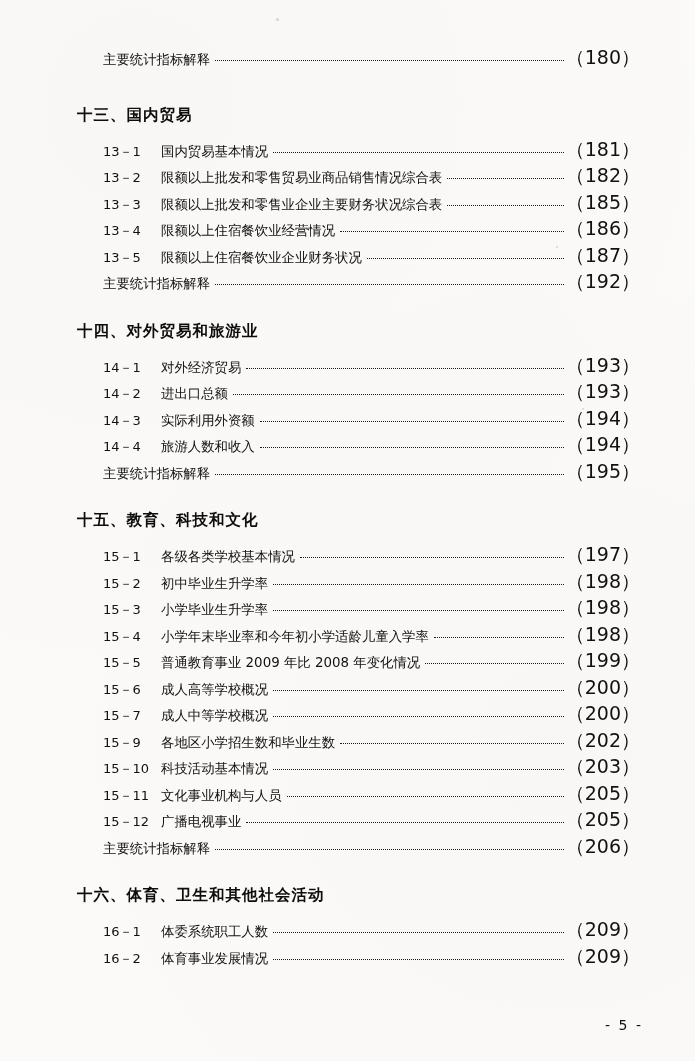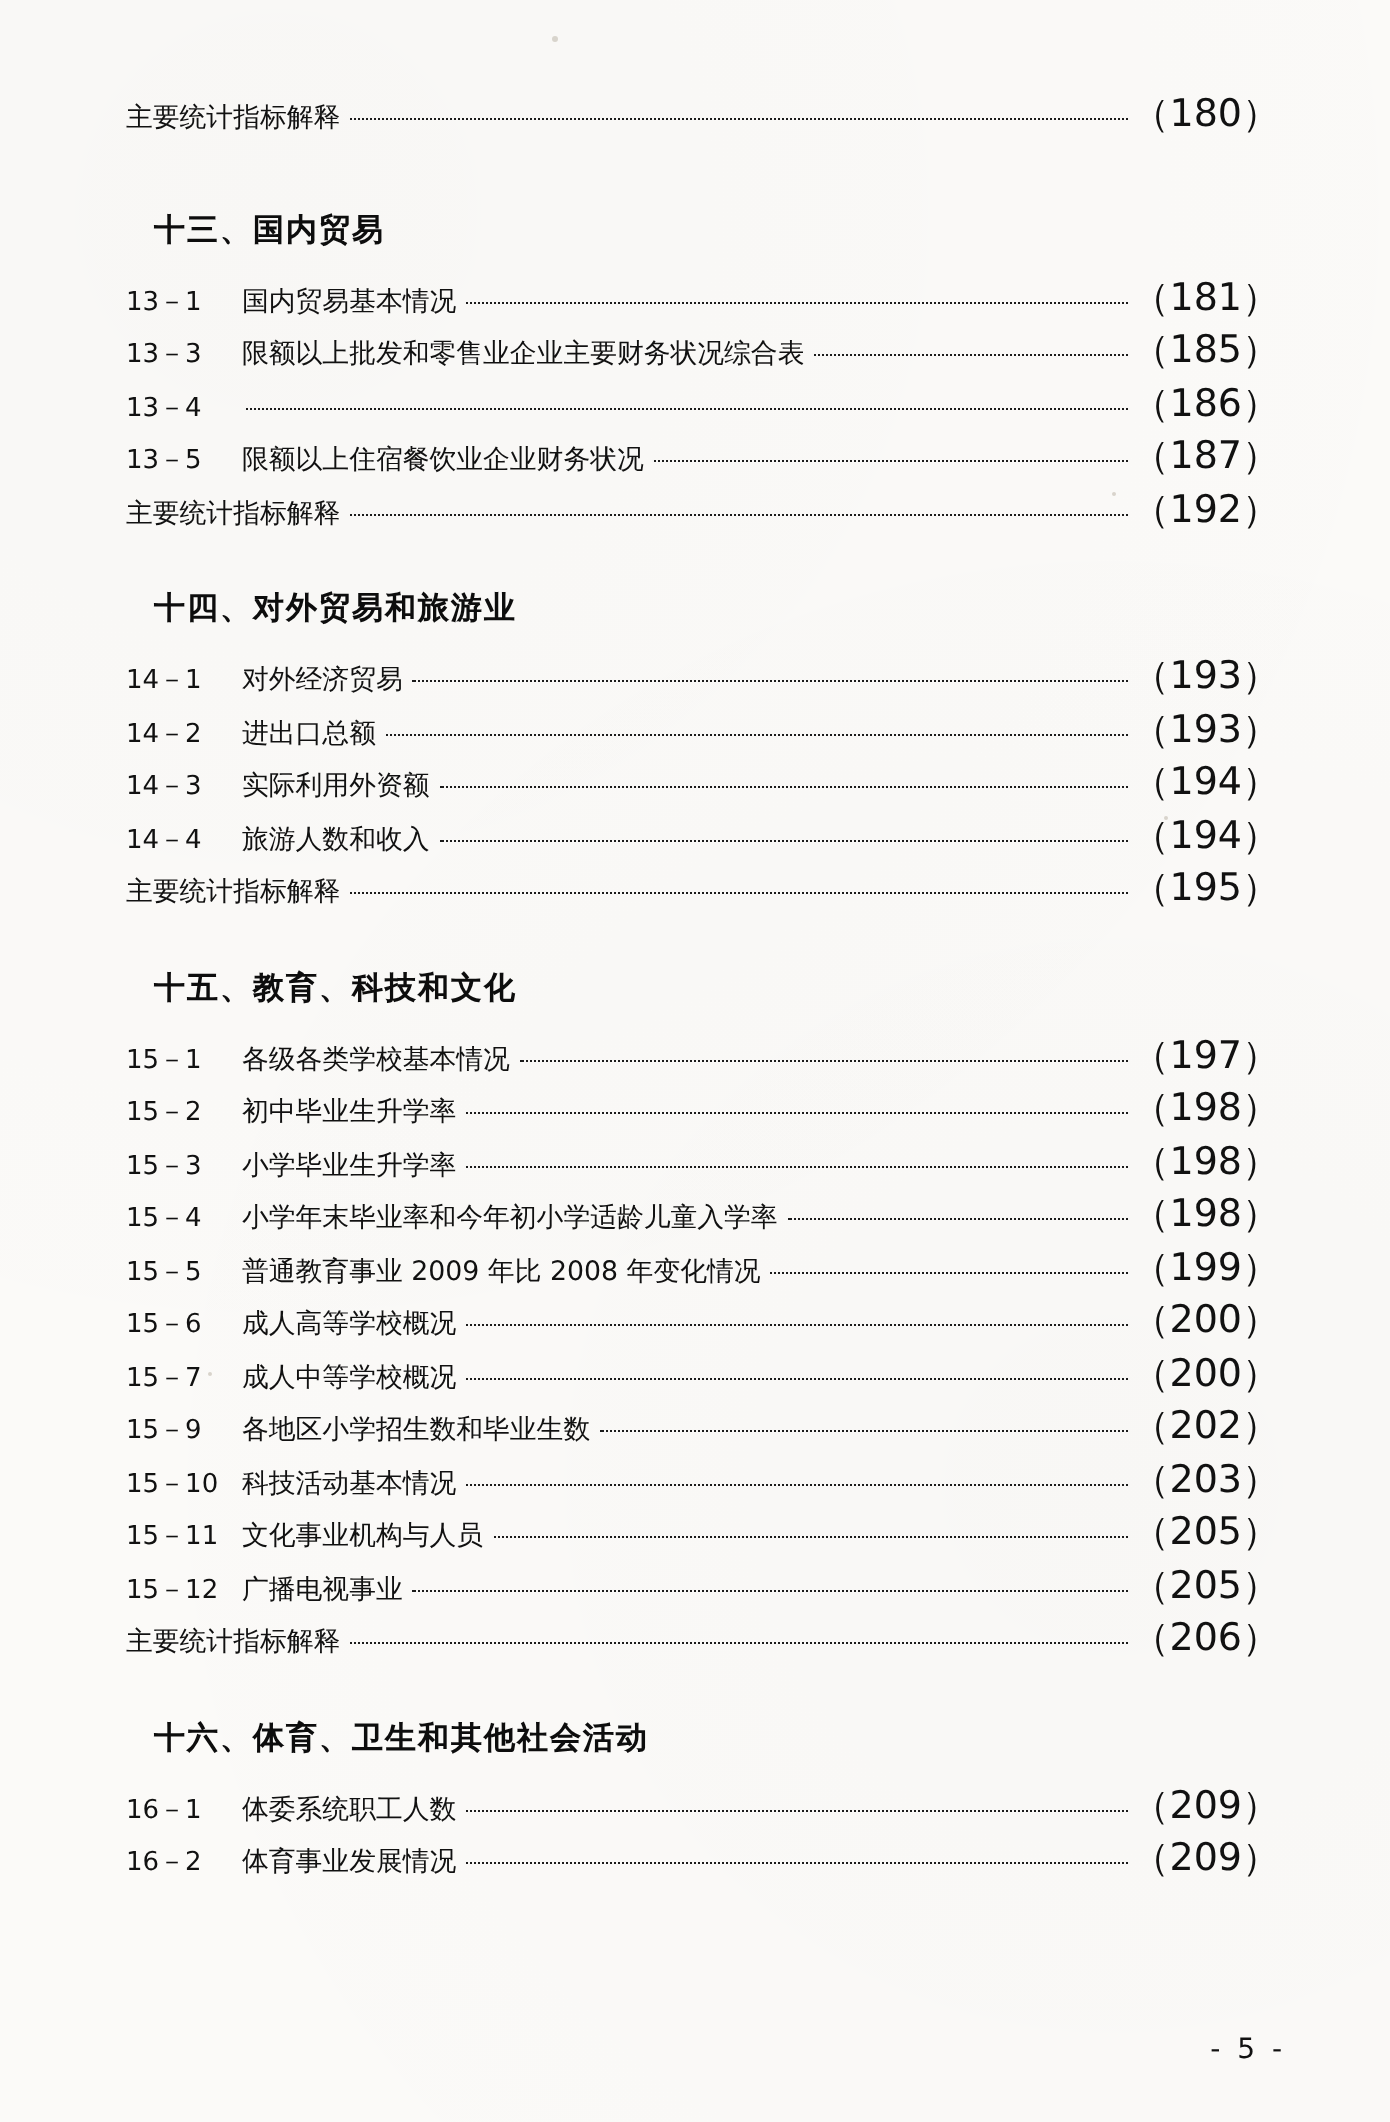--- a/index.html
+++ b/index.html
@@ -64,20 +64,21 @@
     color: #111;
     white-space: nowrap;
   }
   .num {
     width: 66px;
     flex: 0 0 66px;
     padding-left: 8px;
     box-sizing: border-box;
     font-size: 13px;
     letter-spacing: 0px;
+    margin-left: 40px;
   }
   .title {
     flex: 0 0 auto;
     padding-right: 3px;
   }
   .dots {
     flex: 1 1 auto;
     overflow: hidden;
     position: relative;
     height: 13px;
@@ -135,27 +136,34 @@
 
     <div id="sections-root">
         <div class="sec-head first">十三、国内贸易</div>
         <div class="entry">
           <span class="num">13－1</span>
           <span class="title">国内贸易基本情况</span>
           <span class="dots"></span>
           <span class="page-no">（181）</span>
         </div>
         <div class="entry">
+          <span class="num">13－2</span>
+          <span class="title">限额以上批发和零售贸易业商品销售情况综合表</span>
+          <span class="dots"></span>
+          <span class="page-no">（182）</span>
+        </div>
+        <div class="entry">
           <span class="num">13－3</span>
           <span class="title">限额以上批发和零售业企业主要财务状况综合表</span>
           <span class="dots"></span>
           <span class="page-no">（185）</span>
         </div>
         <div class="entry">
           <span class="num">13－4</span>
+          <span class="title">限额以上住宿餐饮业经营情况</span>
           <span class="dots"></span>
           <span class="page-no">（186）</span>
         </div>
         <div class="entry">
           <span class="num">13－5</span>
           <span class="title">限额以上住宿餐饮业企业财务状况</span>
           <span class="dots"></span>
           <span class="page-no">（187）</span>
         </div>
         <div class="entry explain">

